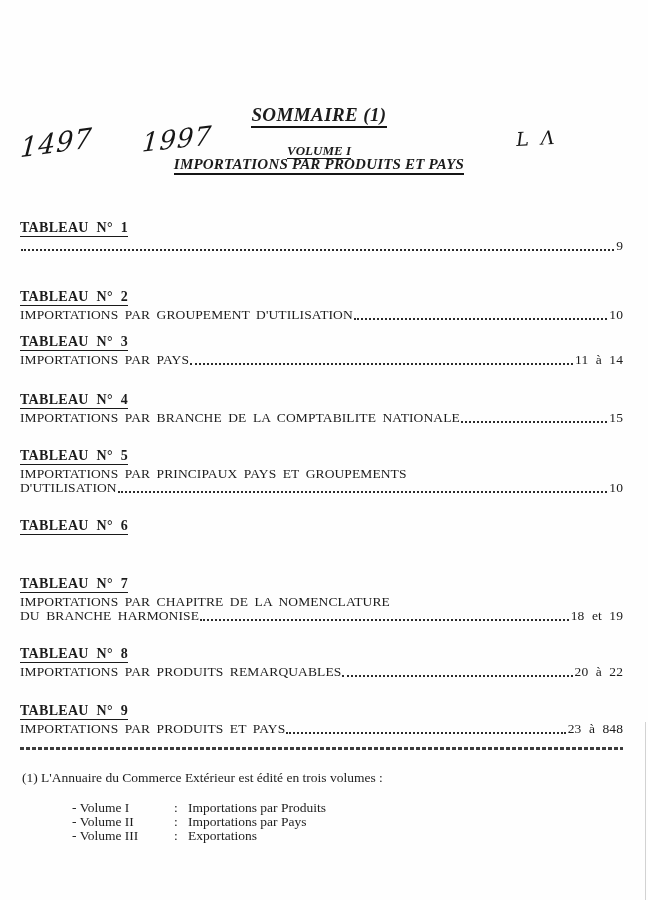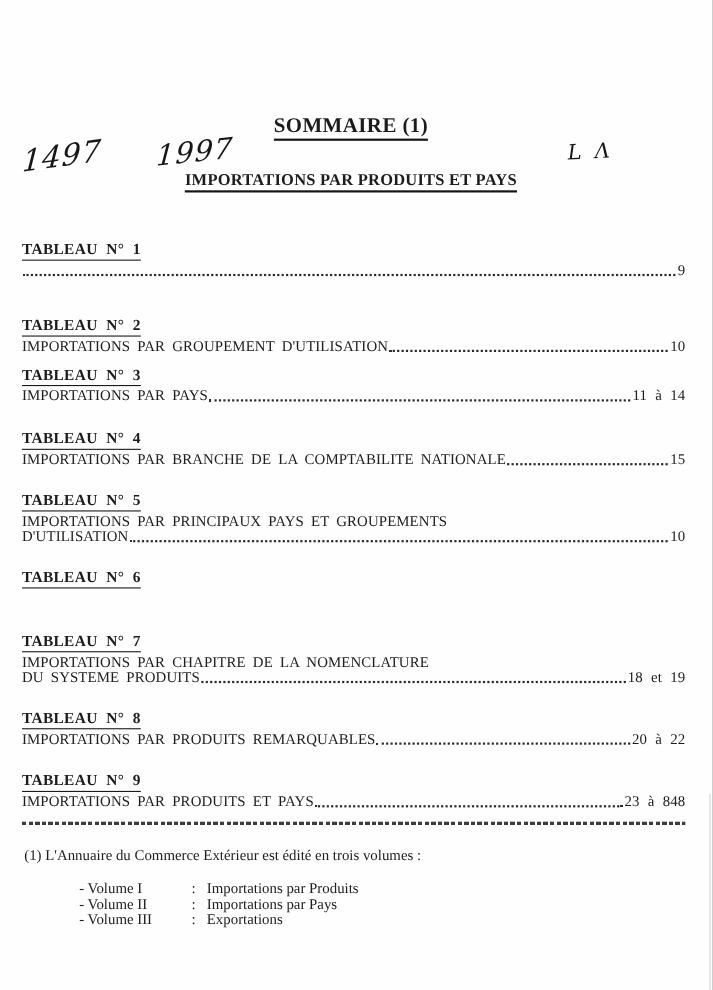--- a/index.html
+++ b/index.html
@@ -6,21 +6,21 @@
   #page{
     position:relative;
     width:648px;height:900px;
     margin:0 auto;
     background:#fefefe;
     font-family:"Liberation Serif", serif;
     color:#1c1c1c;
     overflow:hidden;
   }
   
-  .center-line{position:absolute;left:0;right:10px;text-align:center;}
+  .center-line{position:absolute;left:0;right:10px;text-align:center;font-style:italic;}
   #main-title{top:105px;}
   #main-title .ul{
     display:inline-block;font-weight:bold;font-size:19px;letter-spacing:.4px;
     border-bottom:2.2px solid #151515;padding-bottom:1px;line-height:20px;
   }
   #volume-title{top:141px;}
   #volume-title .ul{
     display:inline-block;font-weight:bold;font-size:13px;
     border-bottom:1.6px solid #151515;line-height:13px;padding-bottom:1px;
   }
@@ -88,20 +88,23 @@
 <div id="page">
 
   <div class="center-line" id="main-title">
     <span class="ul">SOMMAIRE (1)</span>
   </div>
 
   <span class="handwriting" id="hw-left">1497</span>
   <span class="handwriting" id="hw-year">1997</span>
   <span class="handwriting" id="hw-right">L Λ</span>
 
+  <div class="center-line" id="volume-title">
+    <span class="ul">VOLUME I</span>
+  </div>
 
   <div class="center-line" id="page-subtitle">
     <span class="ul">IMPORTATIONS PAR PRODUITS ET PAYS</span>
   </div>
 
   <div id="entries">
   <div class="entry">
     <span class="th">TABLEAU N° 1</span>
     <div class="lines">
           <div class="desc-line">
@@ -162,21 +165,21 @@
     <span class="th">TABLEAU N° 6</span>
   </div>
 
   <div class="entry">
     <span class="th">TABLEAU N° 7</span>
     <div class="lines">
           <div class="desc-line">
             <span class="lab">IMPORTATIONS PAR CHAPITRE DE LA NOMENCLATURE</span>
           </div>
           <div class="desc-line">
-            <span class="lab">DU SYSTEME PRODUITS</span>
+            <span class="lab">DU BRANCHE HARMONISE</span>
             <span class="leader"></span>
             <span class="pg">18 et 19</span>
           </div>
         </div>
   </div>
 
   <div class="entry">
     <span class="th">TABLEAU N° 8</span>
     <div class="lines">
           <div class="desc-line">

